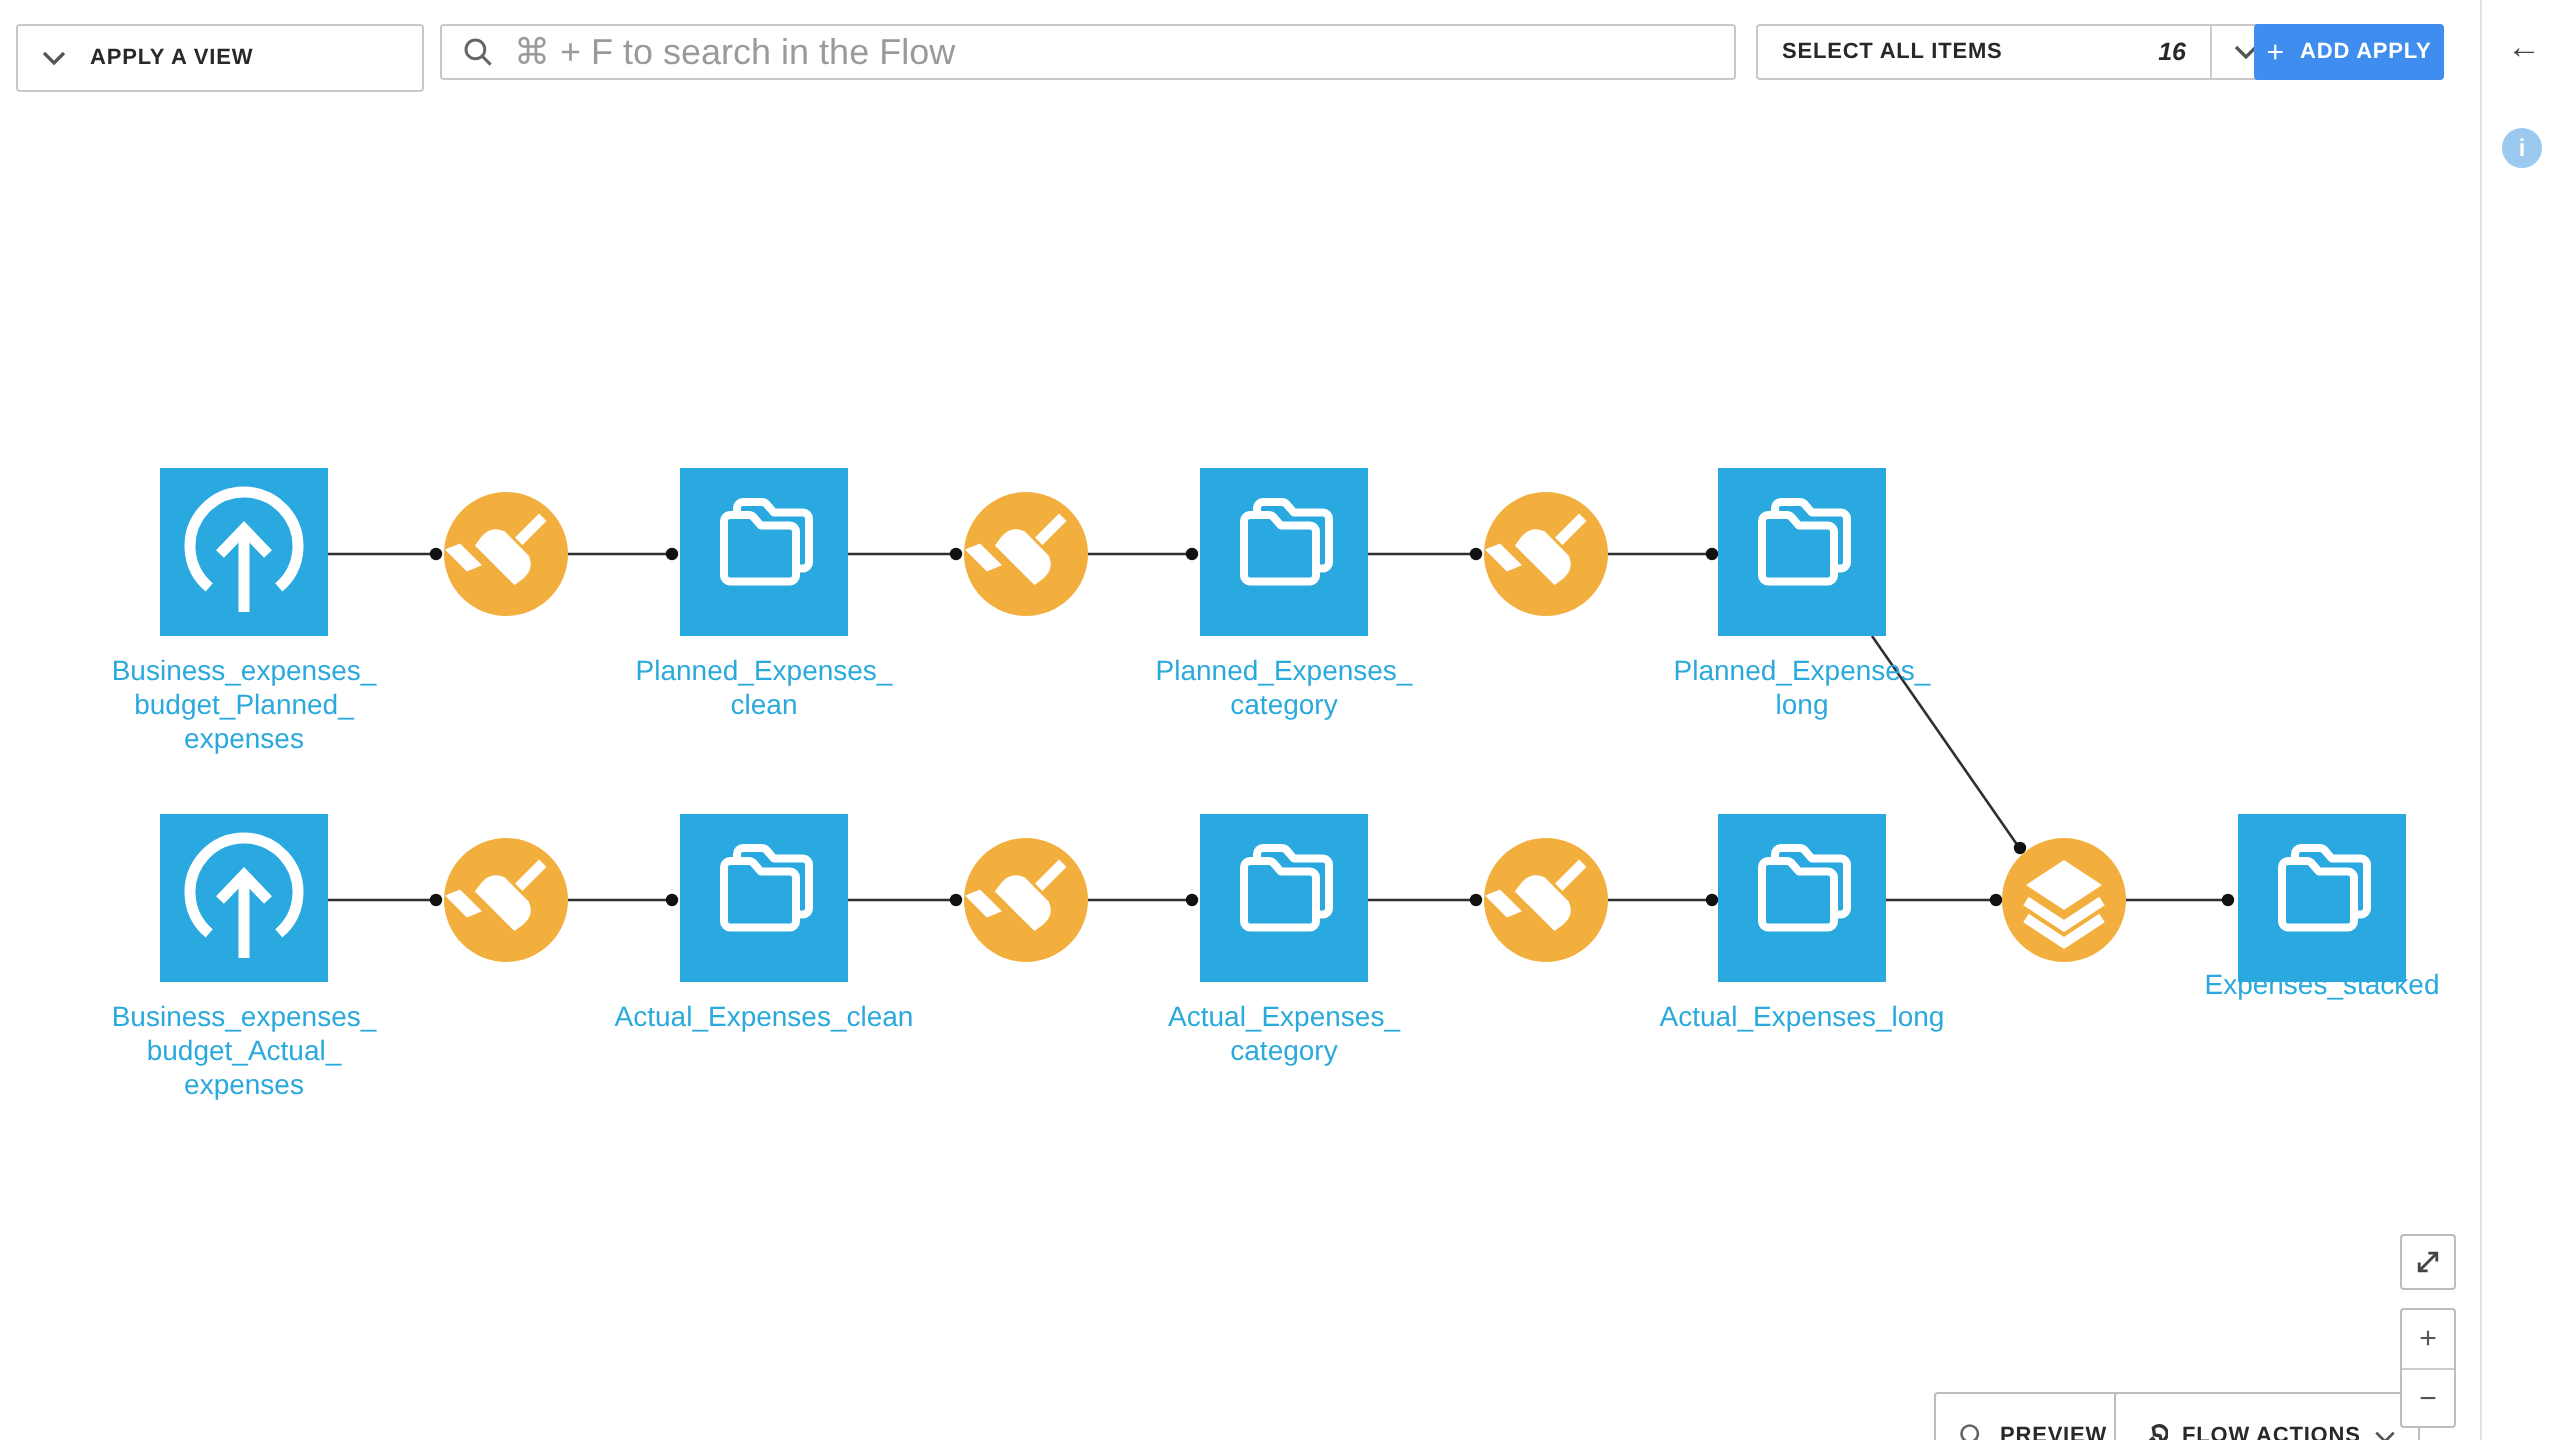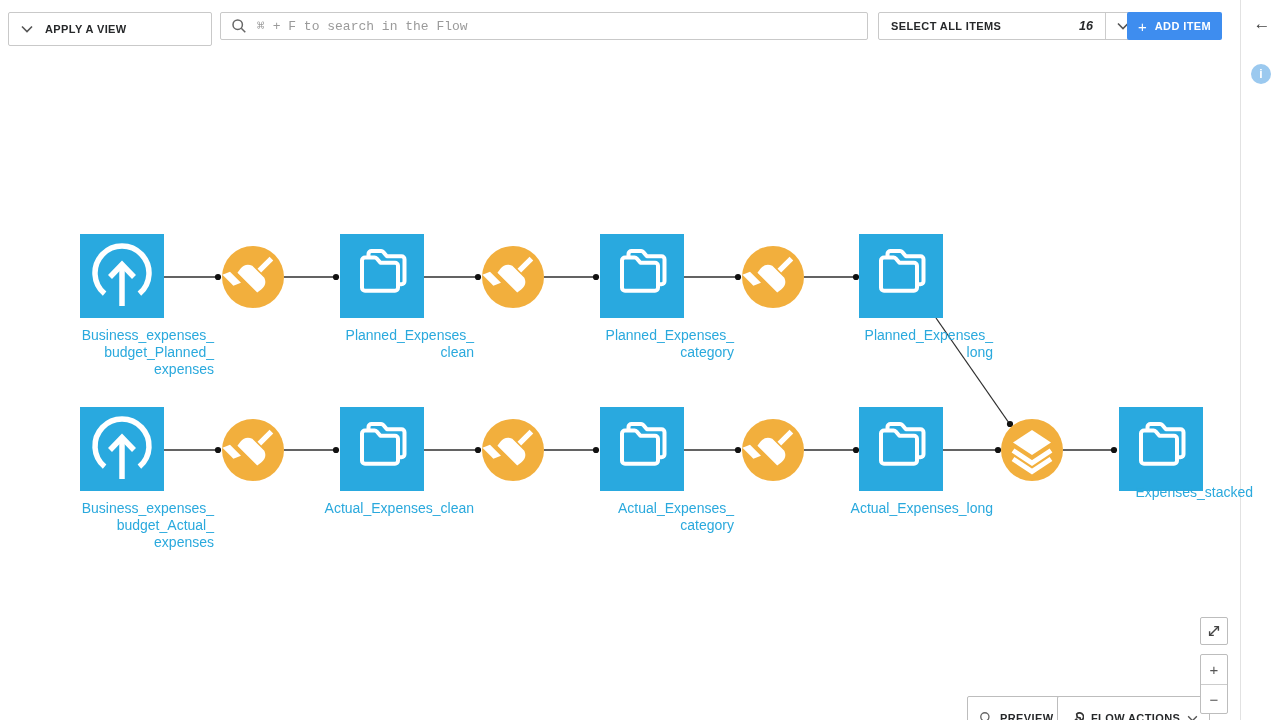--- a/index.html
+++ b/index.html
@@ -6,22 +6,22 @@
   html,body{margin:0;padding:0;background:#fff;}
   body{width:1280px;height:720px;overflow:hidden;font-family:"Liberation Sans",sans-serif;}
   .app{position:relative;width:1280px;height:720px;background:#fff;}
 
   
   .box{position:absolute;height:28px;border:1px solid #c9c9c9;border-radius:2px;background:#fff;
        box-sizing:border-box;display:flex;align-items:center;}
   .btn-text{font-size:11px;font-weight:700;color:#26282a;letter-spacing:.4px;white-space:nowrap;}
   .apply-view{left:8px;top:12px;width:204px;padding:16px 12px;gap:12px;cursor:pointer;}
   .searchbox{left:220px;top:12px;width:648px;padding:0 10px;gap:8px;}
-  .searchbox input{border:none;outline:none;flex:1;font-size:13px;color:#333;background:transparent;
-       font-family:Liberation Mono, monospace;}
+  .searchbox input{border:none;outline:none;flex:1;font-size:18px;color:#333;background:transparent;
+       font-family:Liberation Sans, sans-serif;}
   .searchbox input::placeholder{color:#9a9a9a;}
   .select-all{left:878px;top:12px;width:263px;cursor:pointer;}
   .select-all .lbl{padding-left:12px;flex:1;}
   .select-all .cnt{font-size:12.5px;font-weight:700;color:#26282a;margin-right:12px;font-style:italic;}
   .select-all .toggle{width:34px;align-self:stretch;border-left:1px solid #ccc;display:flex;
        align-items:center;justify-content:center;}
   .add-item{position:absolute;left:1127px;top:12px;width:95px;height:28px;border:none;border-radius:2px;
        background:#3e8def;color:#fff;display:flex;align-items:center;justify-content:center;gap:8px;
        cursor:pointer;font-family:"Liberation Sans",sans-serif;}
   .add-item .plus{font-size:15px;font-weight:400;line-height:1;}
@@ -36,21 +36,21 @@
        font-size:12px;font-weight:700;cursor:pointer;}
 
   
   .edges{position:absolute;left:0;top:0;pointer-events:none;}
   .edges line, .edges path{stroke:#2f2f2f;stroke-width:1.3;fill:none;}
   .edges circle{fill:#111;stroke:none;}
   .square{position:absolute;width:84px;height:84px;background:#29a9df;display:flex;
        align-items:center;justify-content:center;cursor:pointer;}
   .recipe{position:absolute;width:62px;height:62px;border-radius:50%;background:#f2af3d;display:flex;
        align-items:center;justify-content:center;cursor:pointer;}
-  .node-label{position:absolute;width:184px;text-align:right;font-size:14px;line-height:17px;
+  .node-label{position:absolute;width:184px;text-align:center;font-size:14px;line-height:17px;
        color:#2aa9dd;white-space:pre-line;cursor:pointer;}
 
   
   .ctrl-btn{position:absolute;height:44px;border:1px solid #bdbdbd;border-radius:2px;background:#fff;
        box-sizing:border-box;display:inline-flex;align-items:center;gap:7px;padding:0 11px;cursor:pointer;
        font-family:"Liberation Sans",sans-serif;margin-top:12px;}
   .sq-btn{position:absolute;width:28px;height:28px;border:1px solid #bdbdbd;border-radius:2px;
        background:#fff;box-sizing:border-box;display:flex;align-items:center;justify-content:center;
        cursor:pointer;}
   .zoom-group{position:absolute;left:1200px;top:654px;width:28px;border:1px solid #bdbdbd;border-radius:2px;
@@ -128,21 +128,21 @@
     <span class="cnt">16</span>
     <span class="toggle">
       <svg width="12" height="8">
           <use href="#sym-chevron"></use>
         </svg>
     </span>
   </div>
 
   <button class="add-item">
     <span class="plus">+</span>
-    <span class="lbl">ADD ITEM</span>
+    <span class="lbl">ADD APPLY</span>
   </button>
 
   <div class="rail-divider"></div>
   <div class="collapse-arrow">
     <span>←</span>
   </div>
   <div class="info-badge">
     <span>i</span>
   </div>
 

